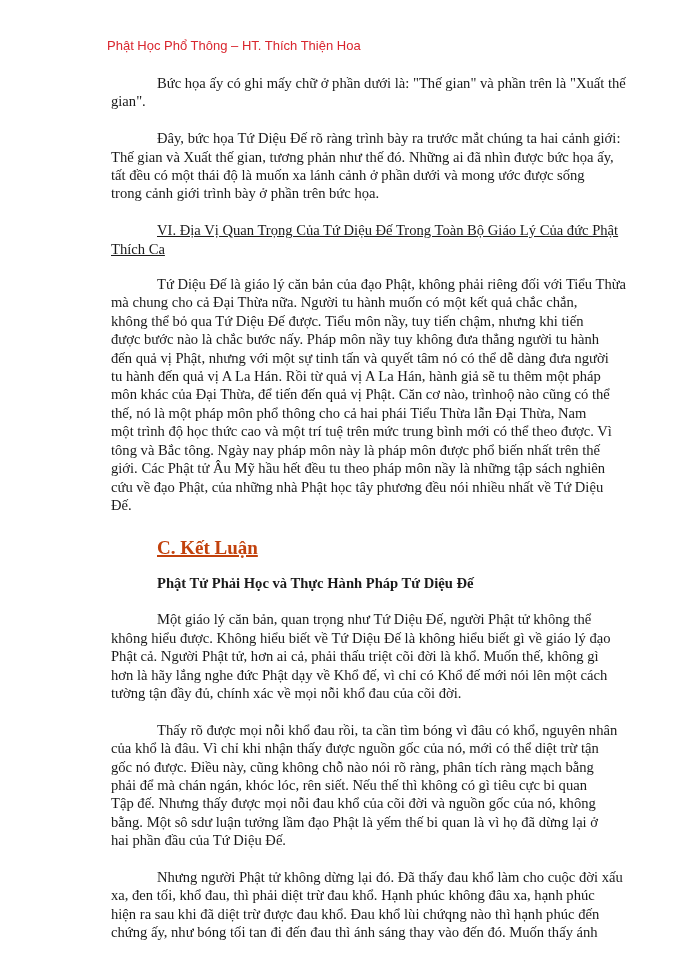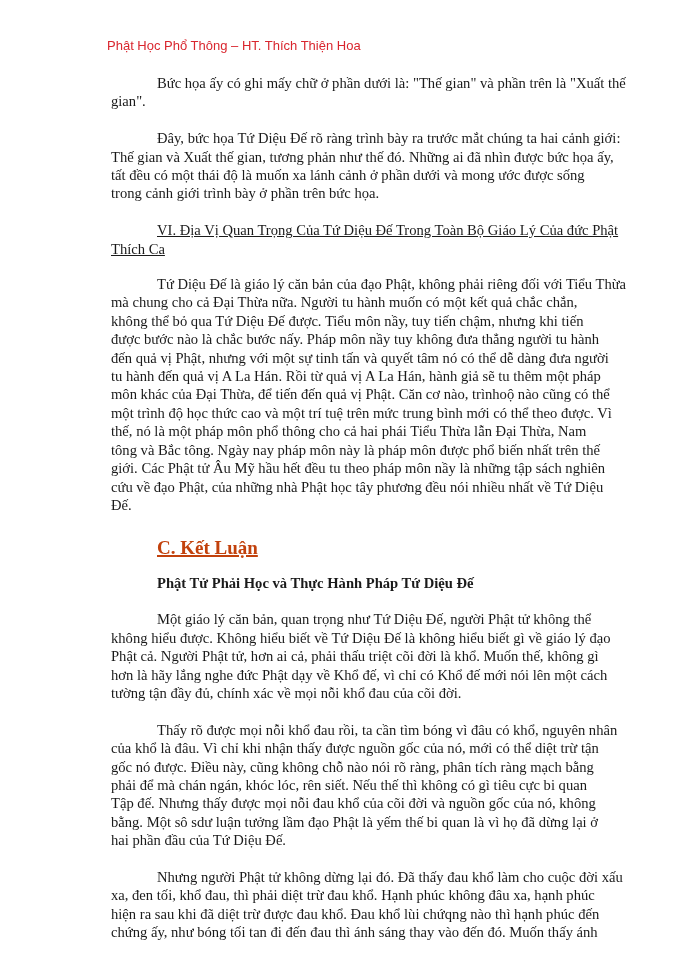--- a/index.html
+++ b/index.html
@@ -58,22 +58,22 @@
     </div>
 
     <div class="para">
       <span class="line first">Tứ Diệu Đế là giáo lý căn bản của đạo Phật, không phải riêng đối với Tiểu Thừa</span>
       <span class="line">mà chung cho cả Đại Thừa nữa. Người tu hành muốn có một kết quả chắc chắn,</span>
       <span class="line">không thể bỏ qua Tứ Diệu Đế được. Tiểu môn nầy, tuy tiến chậm, nhưng khi tiến</span>
       <span class="line">được bước nào là chắc bước nấy. Pháp môn nầy tuy không đưa thẳng người tu hành</span>
       <span class="line">đến quả vị Phật, nhưng với một sự tinh tấn và quyết tâm nó có thể dễ dàng đưa người</span>
       <span class="line">tu hành đến quả vị A La Hán. Rồi từ quả vị A La Hán, hành giả sẽ tu thêm một pháp</span>
       <span class="line">môn khác của Đại Thừa, để tiến đến quả vị Phật. Căn cơ nào, trìnhoộ nào cũng có thể</span>
+      <span class="line">thế, nó là một pháp môn phổ thông cho cả hai phái Tiểu Thừa lẫn Đại Thừa, Nam</span>
       <span class="line">một trình độ học thức cao và một trí tuệ trên mức trung bình mới có thể theo được. Vì</span>
-      <span class="line">thế, nó là một pháp môn phổ thông cho cả hai phái Tiểu Thừa lẫn Đại Thừa, Nam</span>
       <span class="line">tông và Bắc tông. Ngày nay pháp môn này là pháp môn được phổ biến nhất trên thế</span>
       <span class="line">giới. Các Phật tử Âu Mỹ hầu hết đều tu theo pháp môn nầy là những tập sách nghiên</span>
       <span class="line">cứu về đạo Phật, của những nhà Phật học tây phương đều nói nhiều nhất về Tứ Diệu</span>
       <span class="line">Đế.</span>
     </div>
 
     <div class="major-heading">C. Kết Luận</div>
 
     <div class="sub-heading">Phật Tử Phải Học và Thực Hành Pháp Tứ Diệu Đế</div>
 

